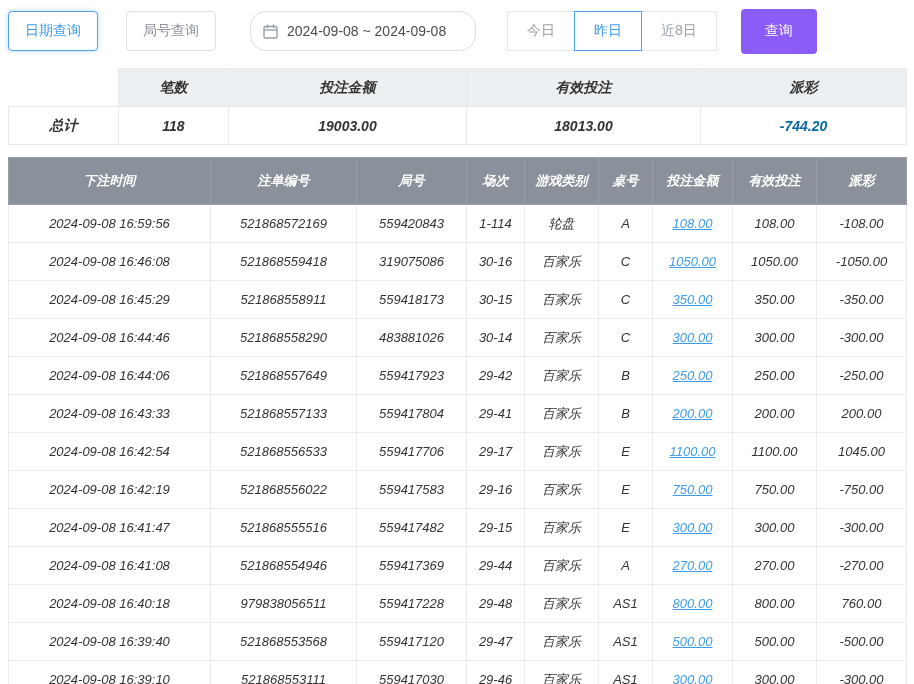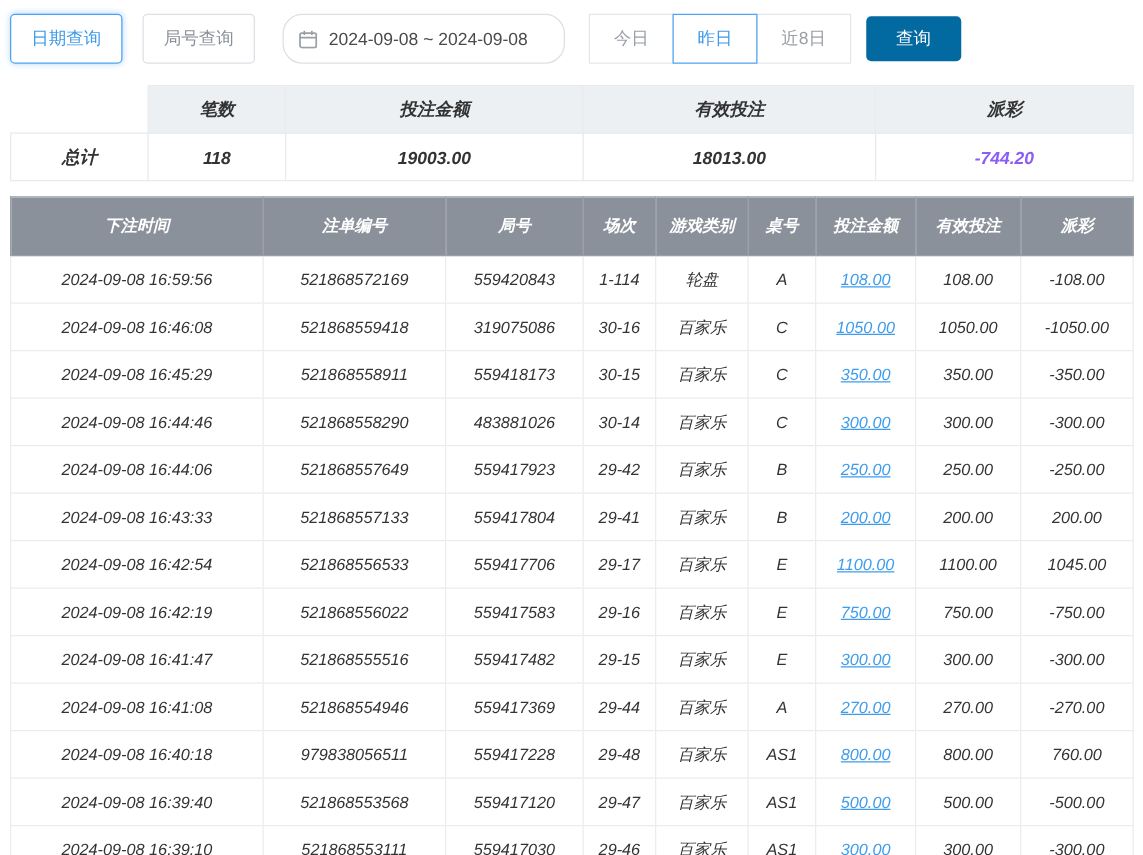--- a/index.html
+++ b/index.html
@@ -1,48 +1,48 @@
 <!DOCTYPE html>
 <html><head>
 <meta charset="utf-8">
 <style>
   * { margin:0; padding:0; box-sizing:border-box; }
   html,body { width:914px; height:684px; overflow:hidden; background:#fff;
     font-family:"Liberation Sans","DejaVu Sans",sans-serif; font-size:14px; color:#333; }
   .page { padding:8px; }
 
   
-  .toolbar { display:flex; align-items:center; height:46px; margin-bottom:14px; }
+  .toolbar { display:flex; align-items:center; height:46px; margin-bottom:14px;gap:12px; }
   .tab-btn { height:40px; padding:0 16px; background:#fff; border-radius:4px; font-size:14px; cursor:pointer; }
   .tab-btn.active { border:1px solid #4da3f2; color:#3d9ae8; box-shadow:0 0 5px rgba(77,163,242,.4); }
   .tab-btn.inactive { border:1px solid #dcdfe6; color:#8a8f99; margin-left:16px; }
   .date-box { display:flex; align-items:center; gap:9px; border:1px solid #dcdfe6; border-radius:16px;
     height:40px; padding:0 12px; margin-left:22px; width:226px; color:#4a4a4a; cursor:pointer; }
   .seg { display:flex; margin-left:20px;align-items:center; }
   .seg button { height:40px; padding:0 19px; background:#fff; border:1px solid #e3e6ea; color:#9aa0a6;
     font-size:14px; margin-left:-1px; cursor:pointer; }
   .seg button.active { border:1px solid #4da3f2; color:#3d9ae8; position:relative; z-index:2; }
-  .search-btn { margin-left:12px; height:36px; width:76px; background:#0369a1; color:#fff; border:none;
+  .search-btn { margin-left:12px; height:45px; width:76px; background:#8b5cf6; color:#fff; border:none;
     border-radius:4px; font-size:14px; cursor:pointer; }
 
   
   table { border-collapse:collapse; table-layout:fixed; width:898px;font-style:italic; }
   .summary { margin-bottom:12px; }
   .summary th, .summary td { border:1px solid #e7eaee; height:38px; text-align:center; }
   .summary th { background:#edf0f3; color:#333; font-weight:bold; font-size:14px; }
   .summary th.blank { background:#fff; border-top:1px solid #fff; border-left:1px solid #fff; }
   .summary td { font-weight:bold; }
 
   
   .main th { background:#8b919a; color:#fff; font-weight:bold; height:47px; font-size:13px;
     border:1px solid #9aa0a8; }
   .main td { height:38px; text-align:center; border:1px solid #ececec; color:#333; font-size:13px;
     background:#fff; }
   a.link { color:#3f9ceb; text-decoration:underline; cursor:pointer; }
-  .neg { color:#8b5cf6; }
+  .neg { color:#0369a1; }
   .cal-svg { display:block; }
 </style>
 </head>
 <body>
 
 <div class="page">
 
   <div class="toolbar">
     <button class="tab-btn active">日期查询</button>
     <button class="tab-btn inactive">局号查询</button>

